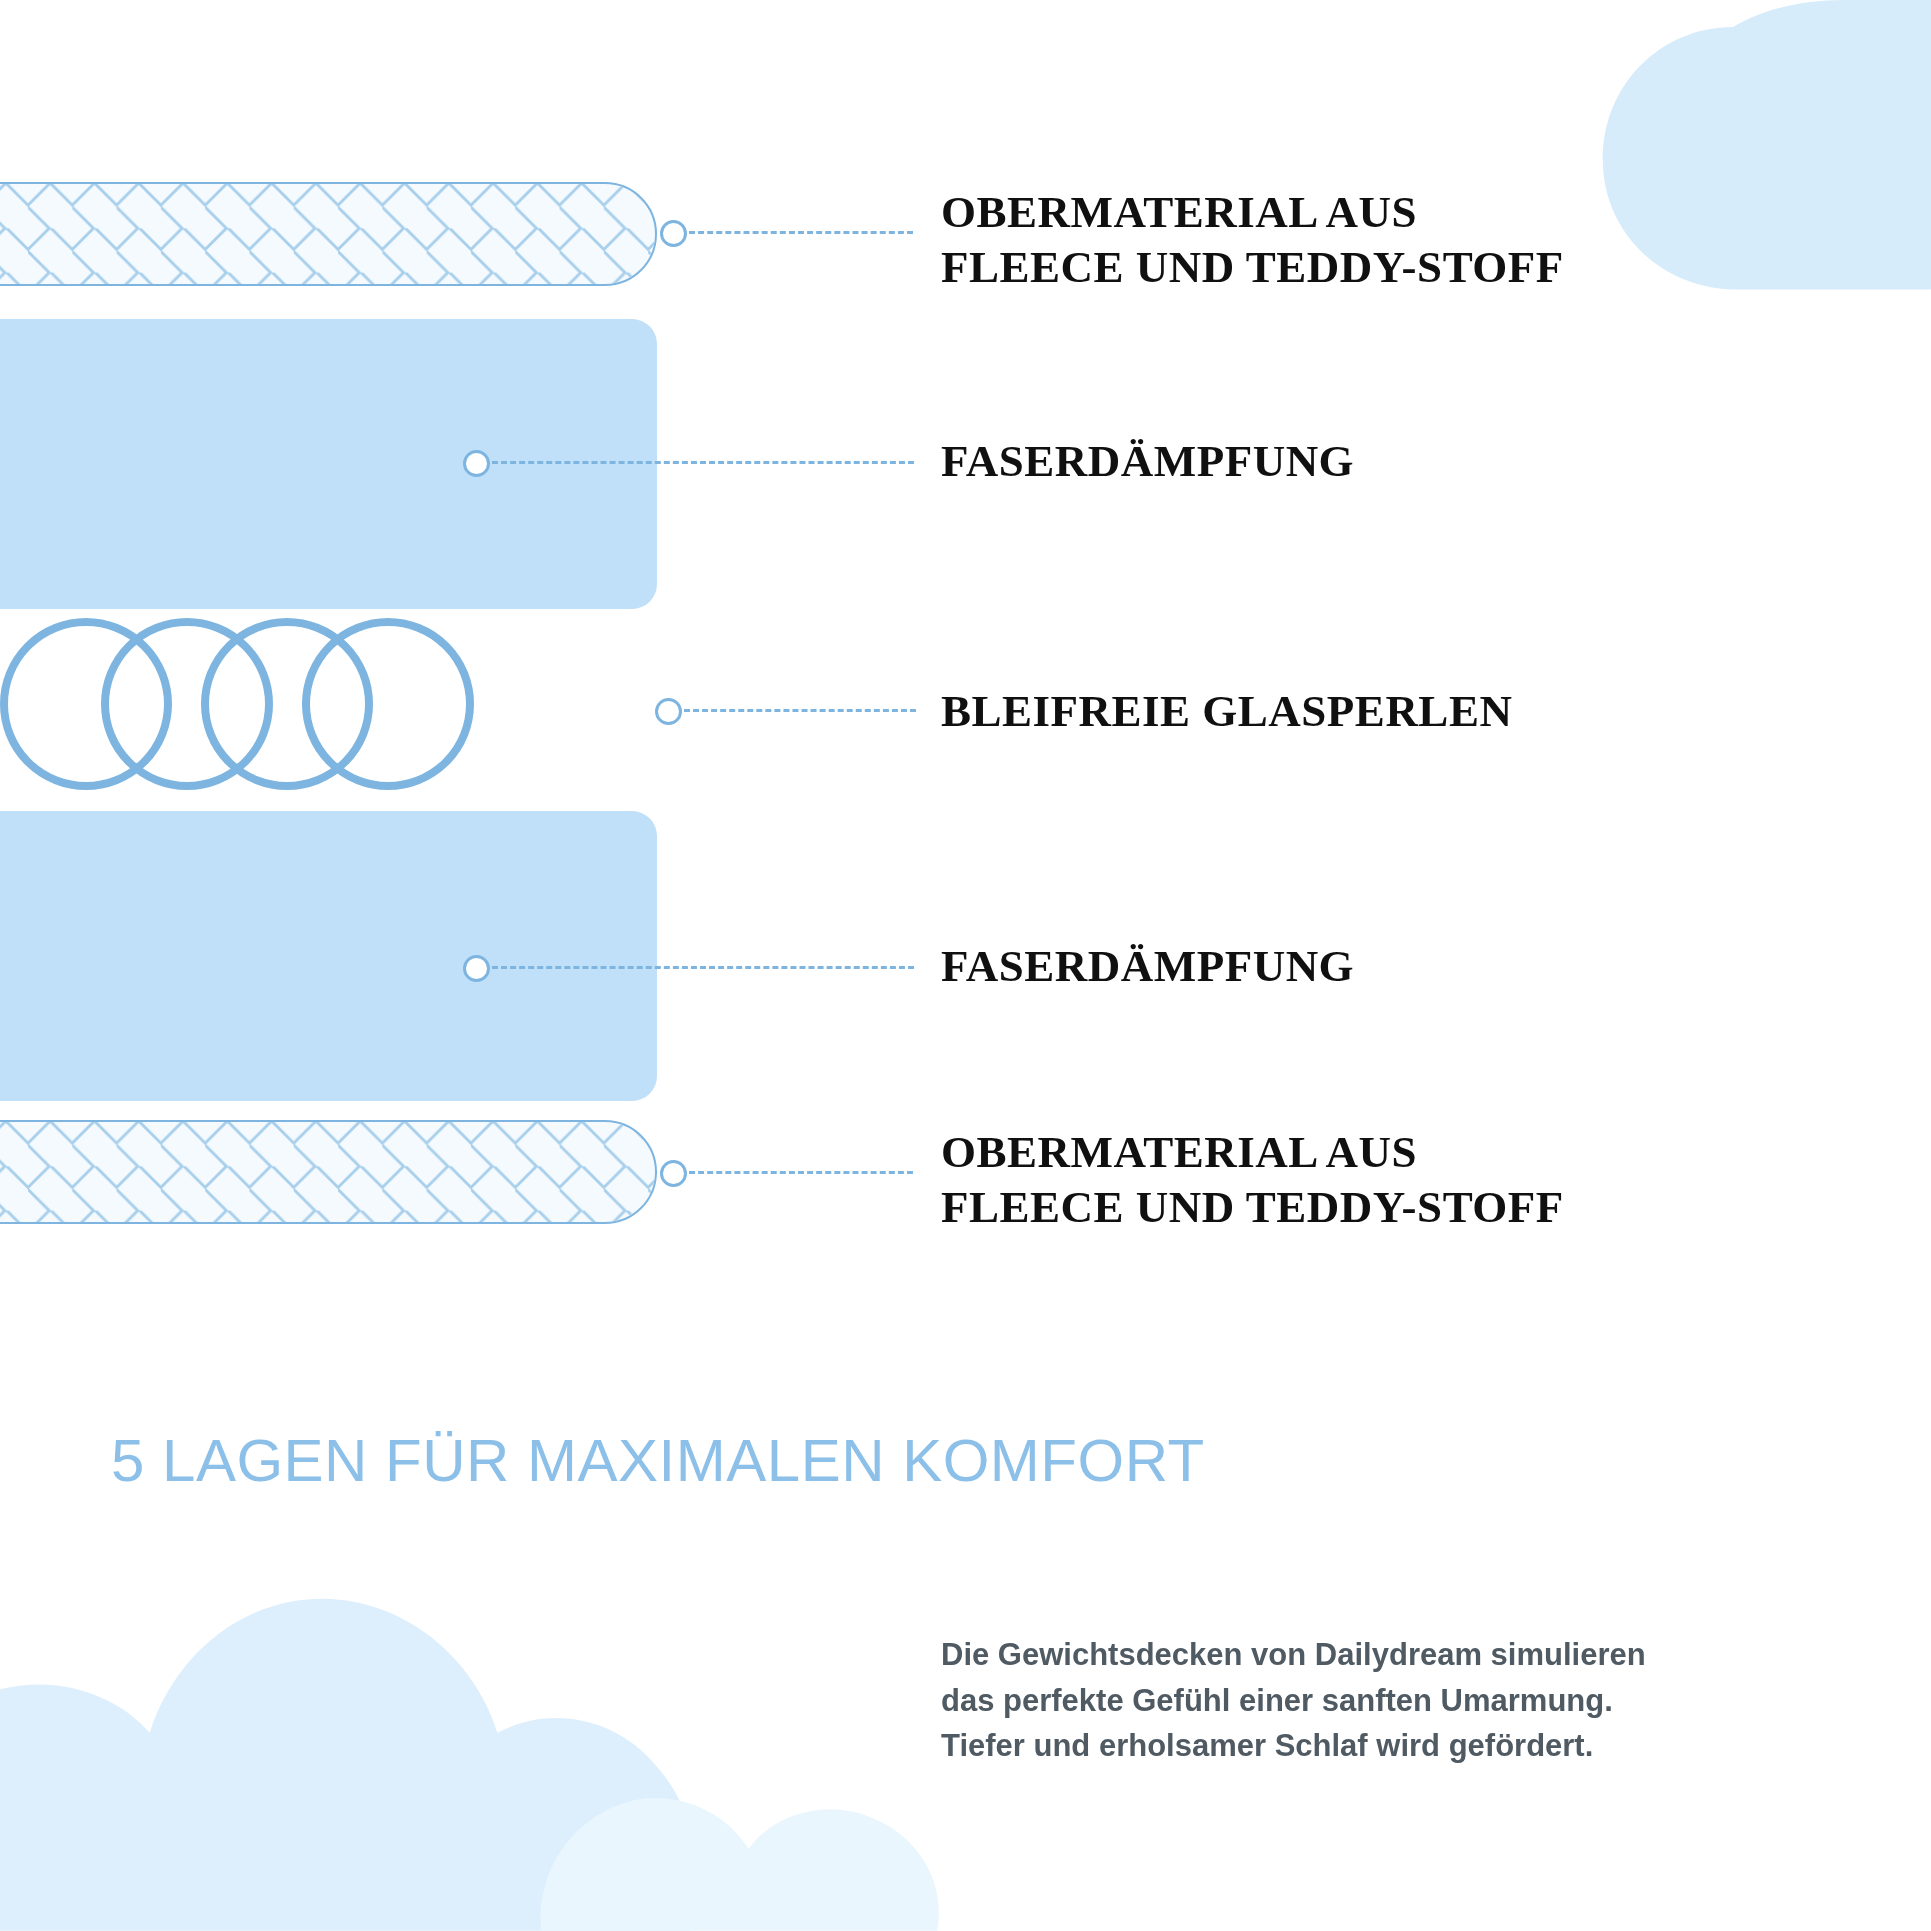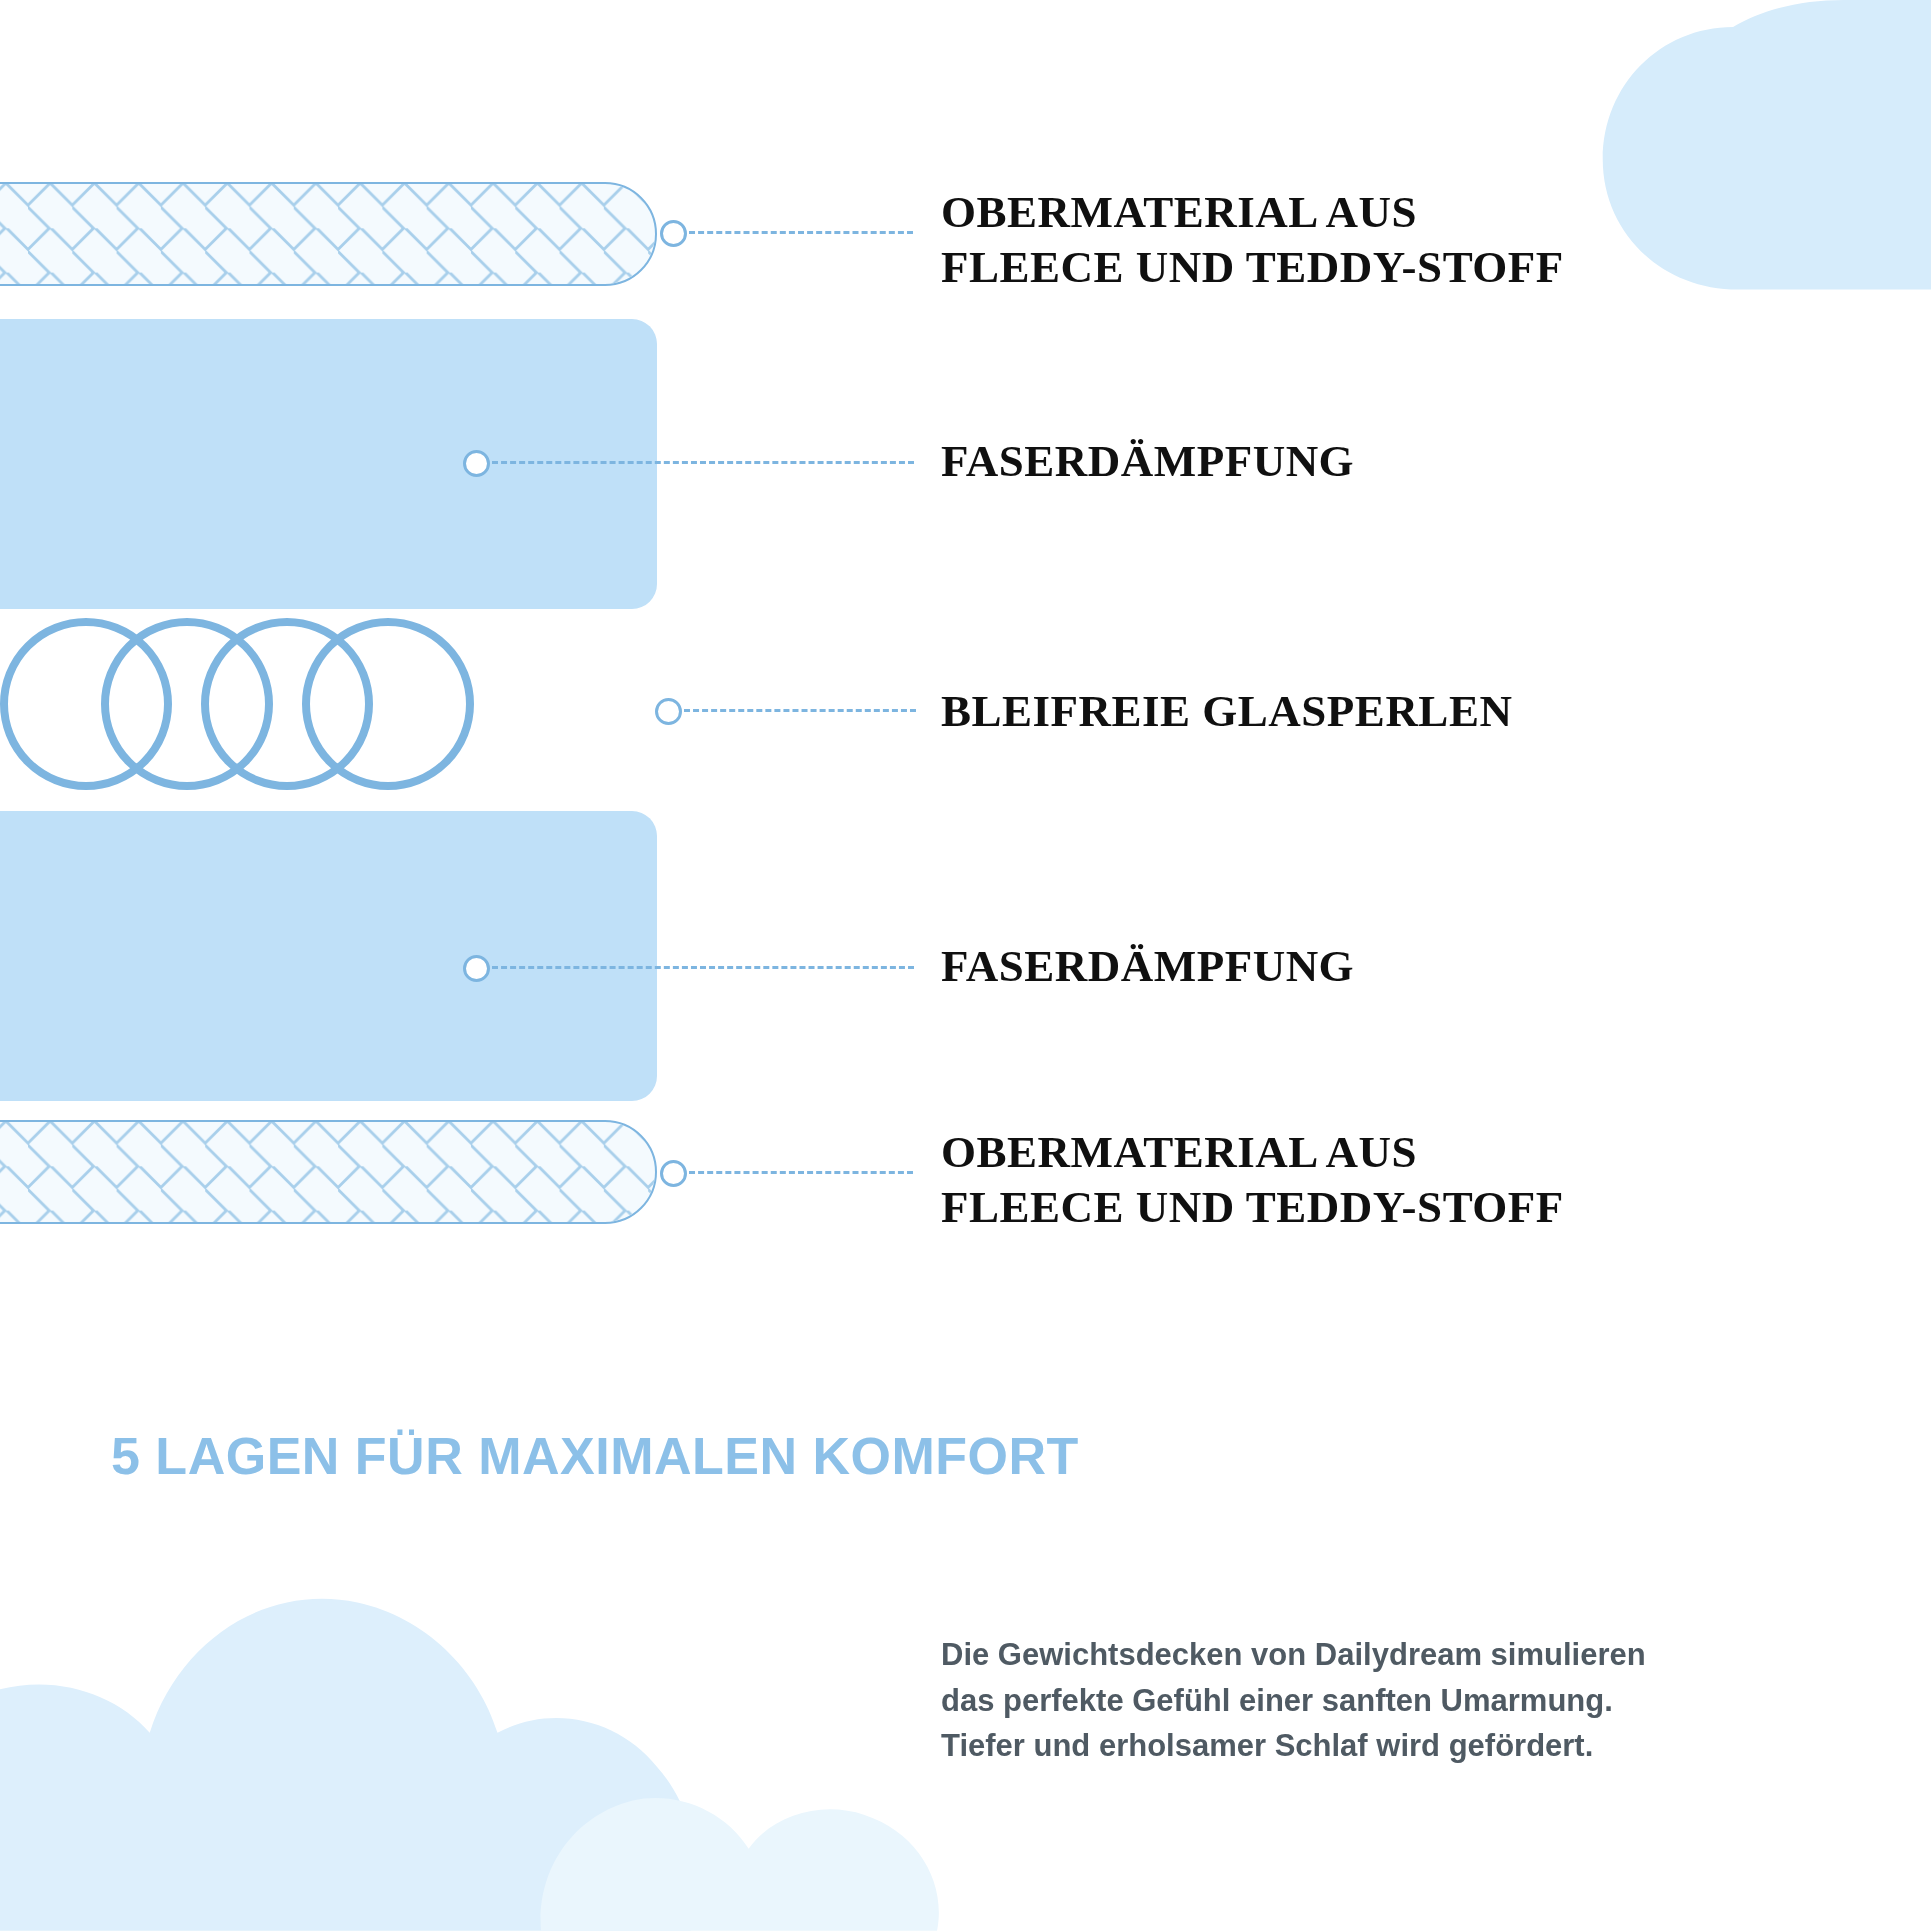--- a/index.html
+++ b/index.html
@@ -117,22 +117,22 @@
     font-family: Liberation Serif, serif;
   }
 
   
   #headline {
     position: absolute;
     left: 111px;
     top: 1429px;
     width: 1738px;
     color: #8cc0e8;
-    font-size: 52px;
-    font-weight: bold;
+    font-size: 60px;
+    font-weight: normal;
     letter-spacing: 0.5px;
     line-height: 1.05;
   }
   #body-copy {
     position: absolute;
     left: 941px;
     top: 1632px;
     width: 908px;
     color: #4f5a63;
     font-size: 31px;

